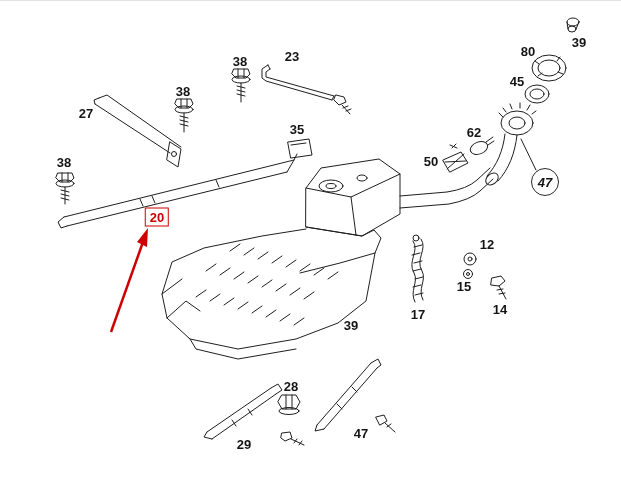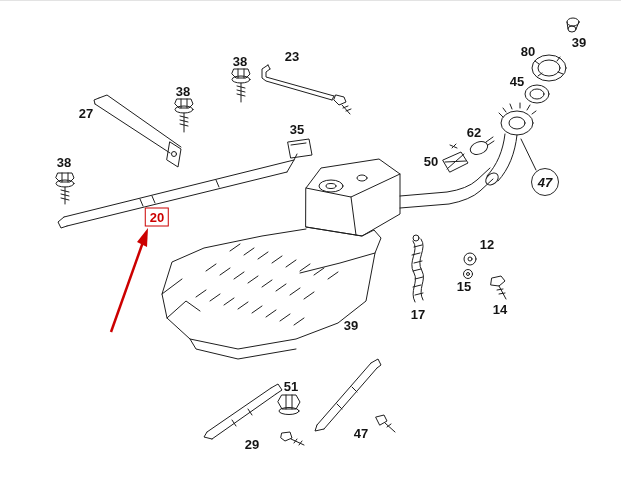--- a/index.html
+++ b/index.html
@@ -233,18 +233,18 @@
   <span class="plabel" style="left:579px;top:41px">39</span>
   <span class="plabel" style="left:517px;top:80px">45</span>
   <span class="plabel" style="left:474px;top:131px">62</span>
   <span class="plabel" style="left:431px;top:160px">50</span>
   <span class="plabel circled" style="left:545px;top:181px">47</span>
   <span class="plabel" style="left:487px;top:243px">12</span>
   <span class="plabel" style="left:464px;top:285px">15</span>
   <span class="plabel" style="left:500px;top:308px">14</span>
   <span class="plabel" style="left:418px;top:313px">17</span>
   <span class="plabel" style="left:351px;top:324px">39</span>
-  <span class="plabel" style="left:291px;top:385px">51</span>
+  <span class="plabel" style="left:291px;top:385px">28</span>
   <span class="plabel" style="left:361px;top:432px">47</span>
-  <span class="plabel" style="left:252px;top:443px">29</span>
+  <span class="plabel" style="left:244px;top:443px">29</span>
   <span class="plabel highlight" style="left:157px;top:216px">20</span>
 
 </div>
 
 </body></html>

